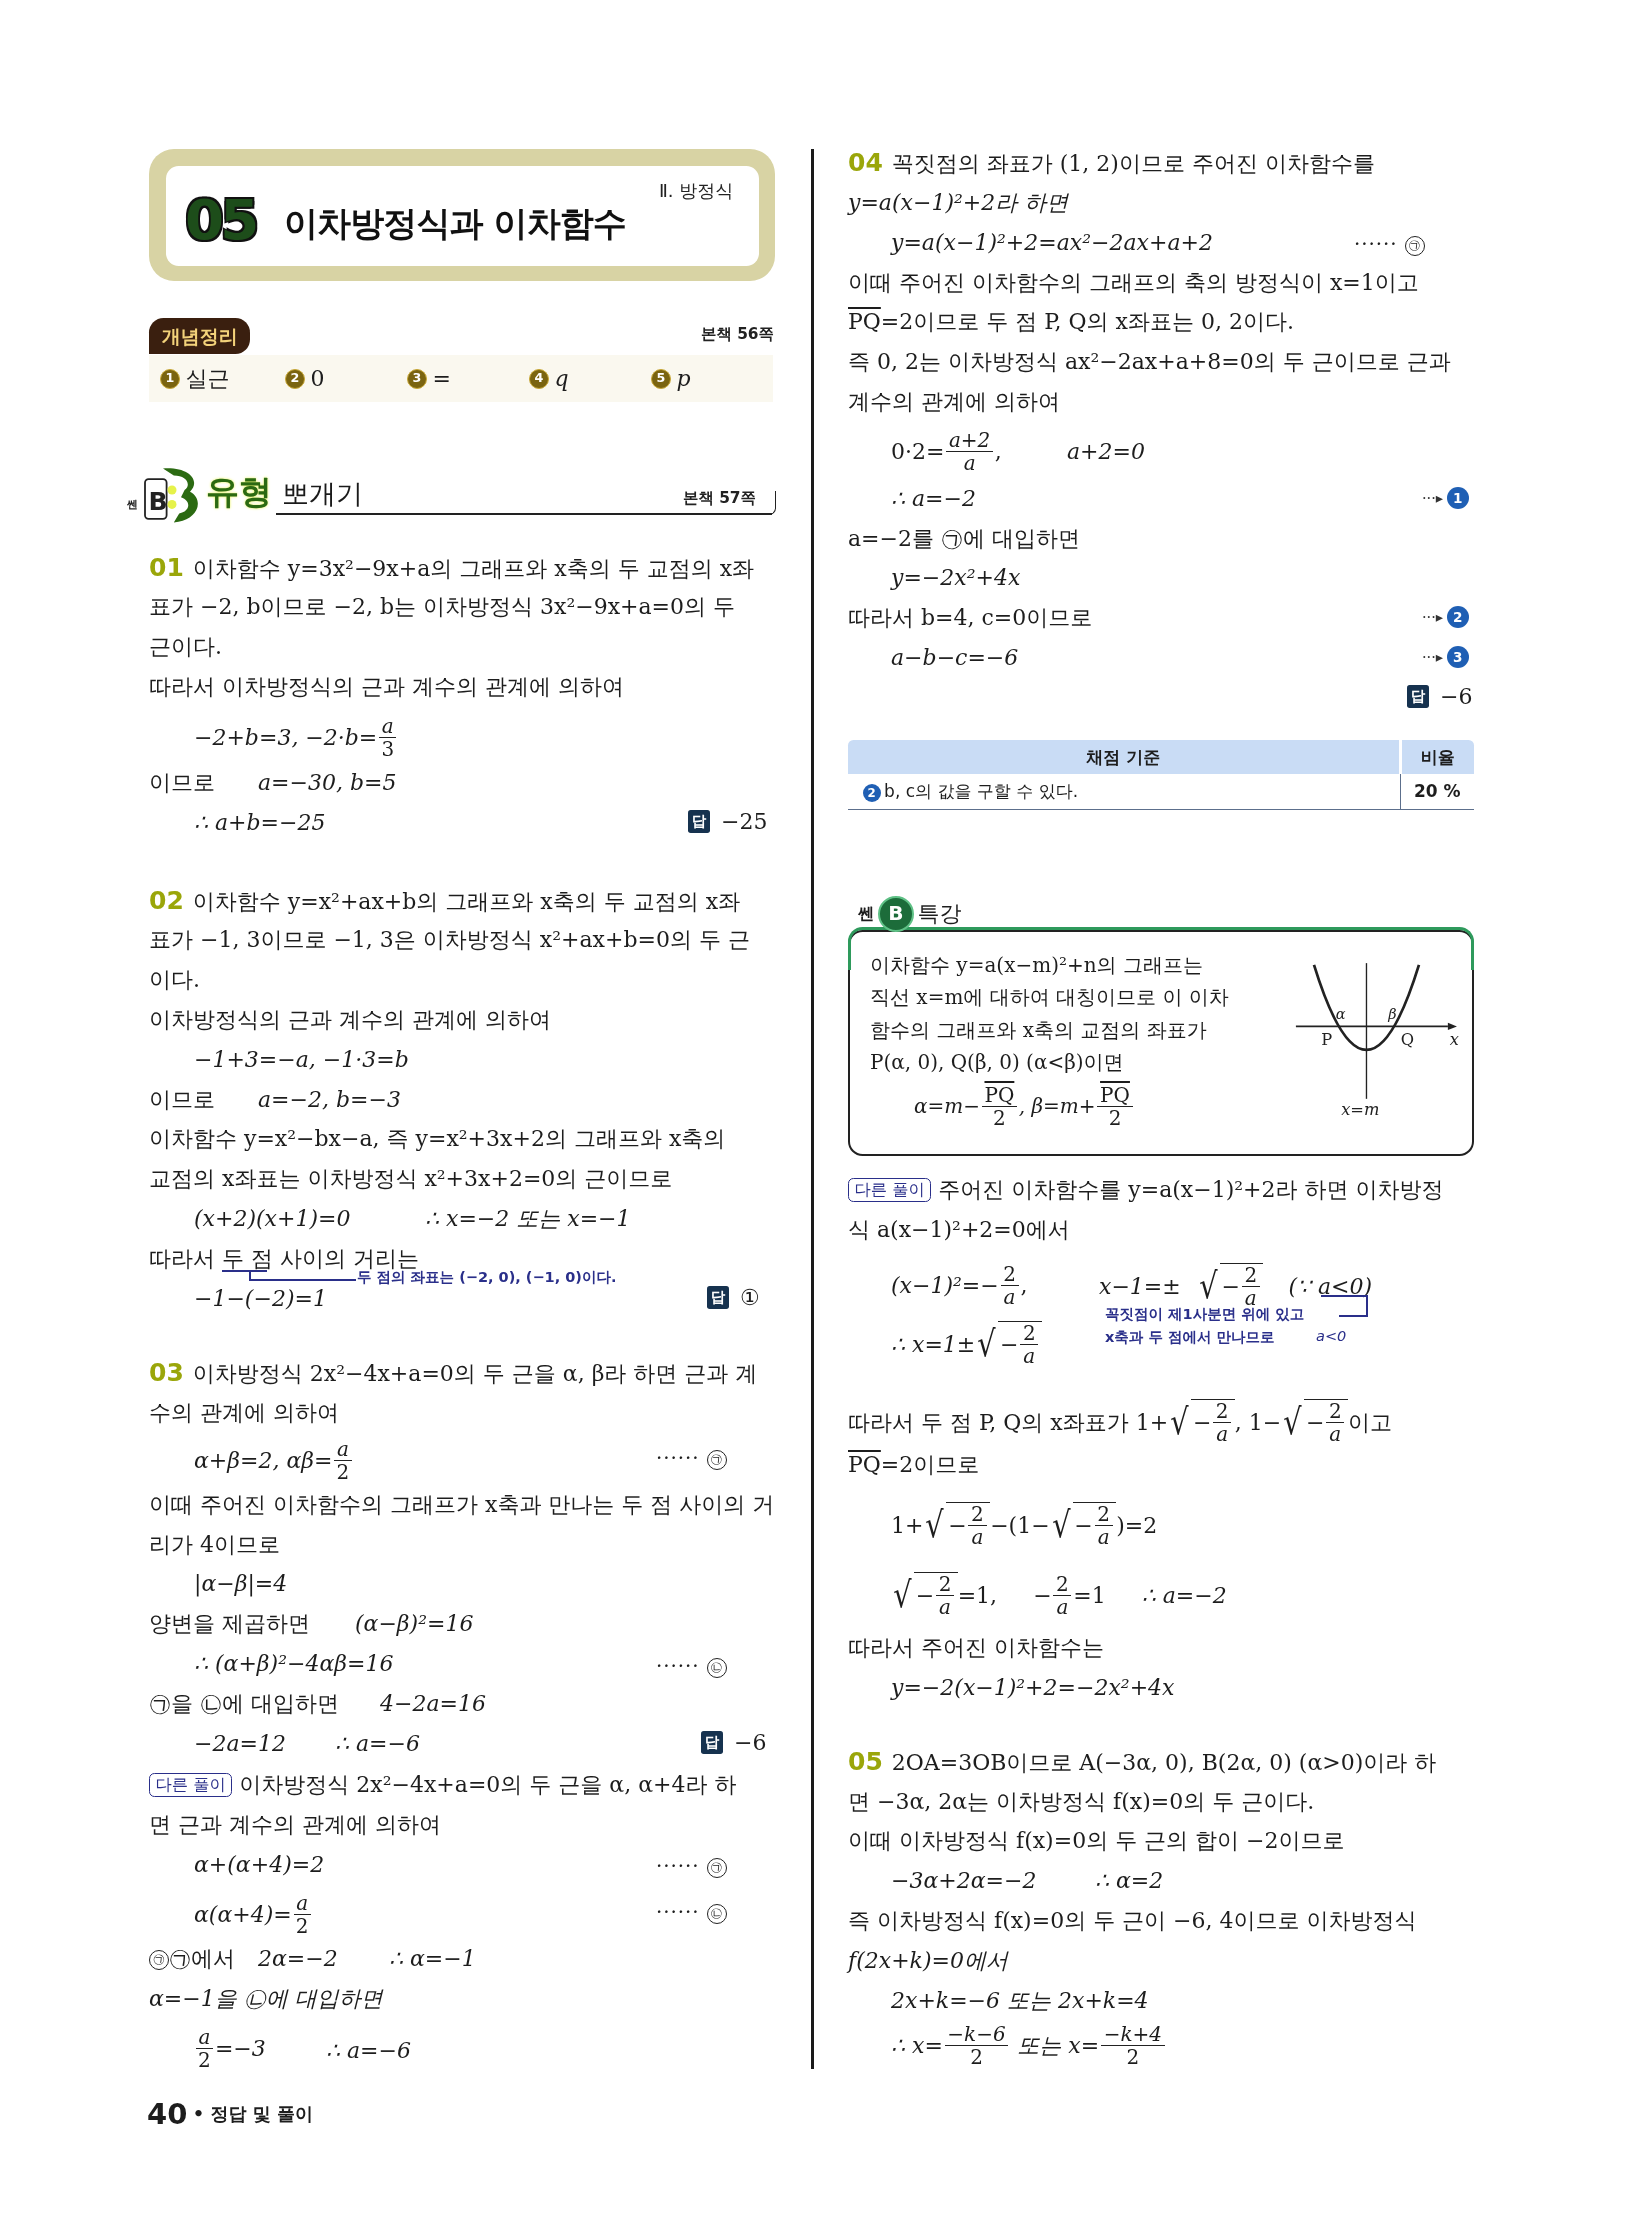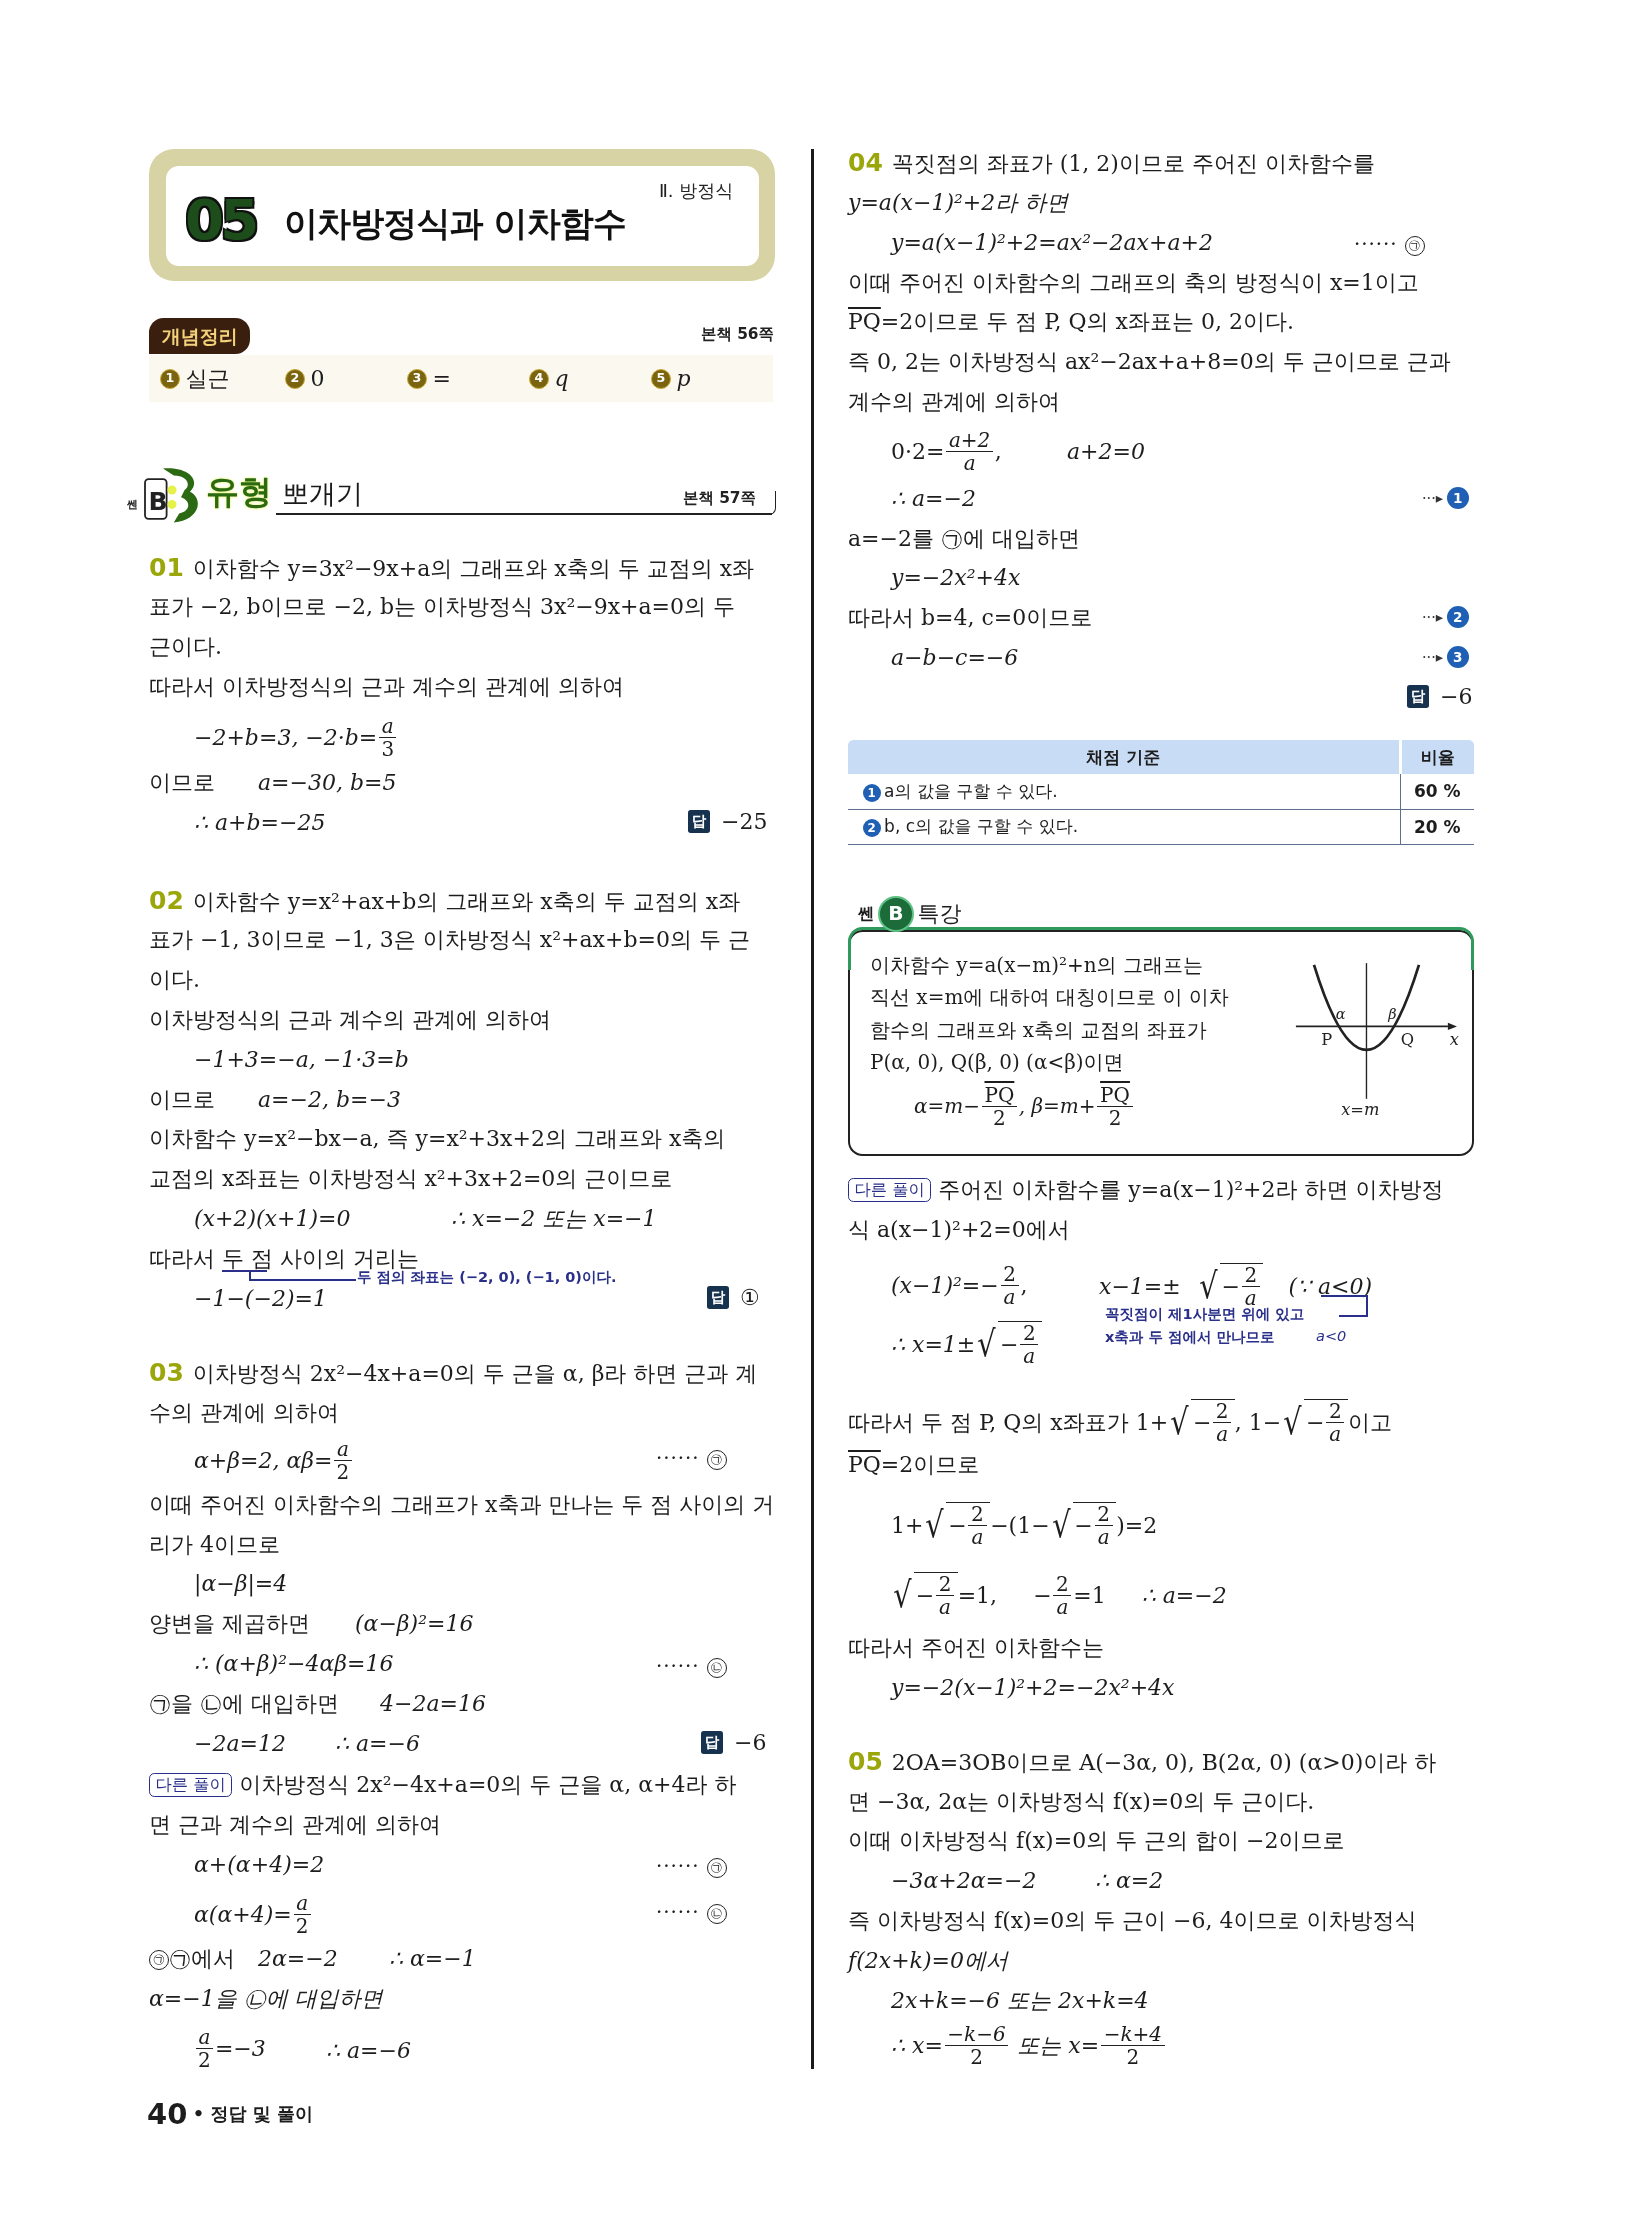--- a/index.html
+++ b/index.html
@@ -142,21 +142,21 @@
 <div class="ln" style="left:149px; top:887px;"><span class="qnum">02</span><span>이차함수 y=x²+ax+b의 그래프와 x축의 두 교점의 x좌</span></div>
 <div class="ln" style="left:149px; top:926px;">표가 −1, 3이므로 −1, 3은 이차방정식 x²+ax+b=0의 두 근</div>
 <div class="ln" style="left:149px; top:966px;">이다.</div>
 <div class="ln" style="left:149px; top:1006px;">이차방정식의 근과 계수의 관계에 의하여</div>
 <div class="ln m" style="left:194px; top:1046px;">−1+3=−a, −1·3=b</div>
 <div class="ln" style="left:149px; top:1086px;">이므로</div>
 <div class="ln m" style="left:258px; top:1086px;">a=−2, b=−3</div>
 <div class="ln" style="left:149px; top:1125px;">이차함수 y=x²−bx−a, 즉 y=x²+3x+2의 그래프와 x축의</div>
 <div class="ln" style="left:149px; top:1165px;">교점의 x좌표는 이차방정식 x²+3x+2=0의 근이므로</div>
 <div class="ln m" style="left:194px; top:1205px;">(x+2)(x+1)=0</div>
-<div class="ln m" style="left:425px; top:1205px;margin-left:26px;">∴ x=−2 또는 x=−1</div>
+<div class="ln m" style="left:425px; top:1205px;">∴ x=−2 또는 x=−1</div>
 <div class="ln" style="left:149px; top:1245px;">따라서 두 점 사이의 거리는</div>
 <div class="abs" style="left:222px; top:1270px; width:45px; height:1.8px; background:#2a2f8a;"></div>
 <div class="abs" style="left:249px; top:1270px; width:1.8px; height:11px; background:#2a2f8a;"></div>
 <div class="abs" style="left:249px; top:1279px; width:107px; height:1.8px; background:#2a2f8a;"></div>
 <div class="note-blue" style="left:357px; top:1268px;">두 점의 좌표는 (−2, 0), (−1, 0)이다.</div>
 <div class="ln m" style="left:194px; top:1285px;">−1−(−2)=1</div>
 <div class="answer" style="left:707px; top:1285px;">
     <span class="ans-icon">답</span>
     <span>①</span>
   </div>
@@ -263,24 +263,20 @@
 
 <table class="abs rubric">
   <thead>
     <tr>
       <th class="c1">채점 기준</th>
       <th class="c2">비율</th>
     </tr>
   </thead>
   <tbody>
     <tr>
-      <td class="c1"><span class="num-blue">1</span><span>a의 값을 구할 수 있다.</span></td>
-      <td class="c2">60 %</td>
-    </tr>
-    <tr>
       <td class="c1"><span class="num-blue">2</span><span>b, c의 값을 구할 수 있다.</span></td>
       <td class="c2">20 %</td>
     </tr>
   </tbody>
 </table>
 
 <div class="abs tip-box"></div>
 <div class="abs tip-top"></div>
 <div class="abs tip-label">
   <span class="tip-ssen">쎈</span>

